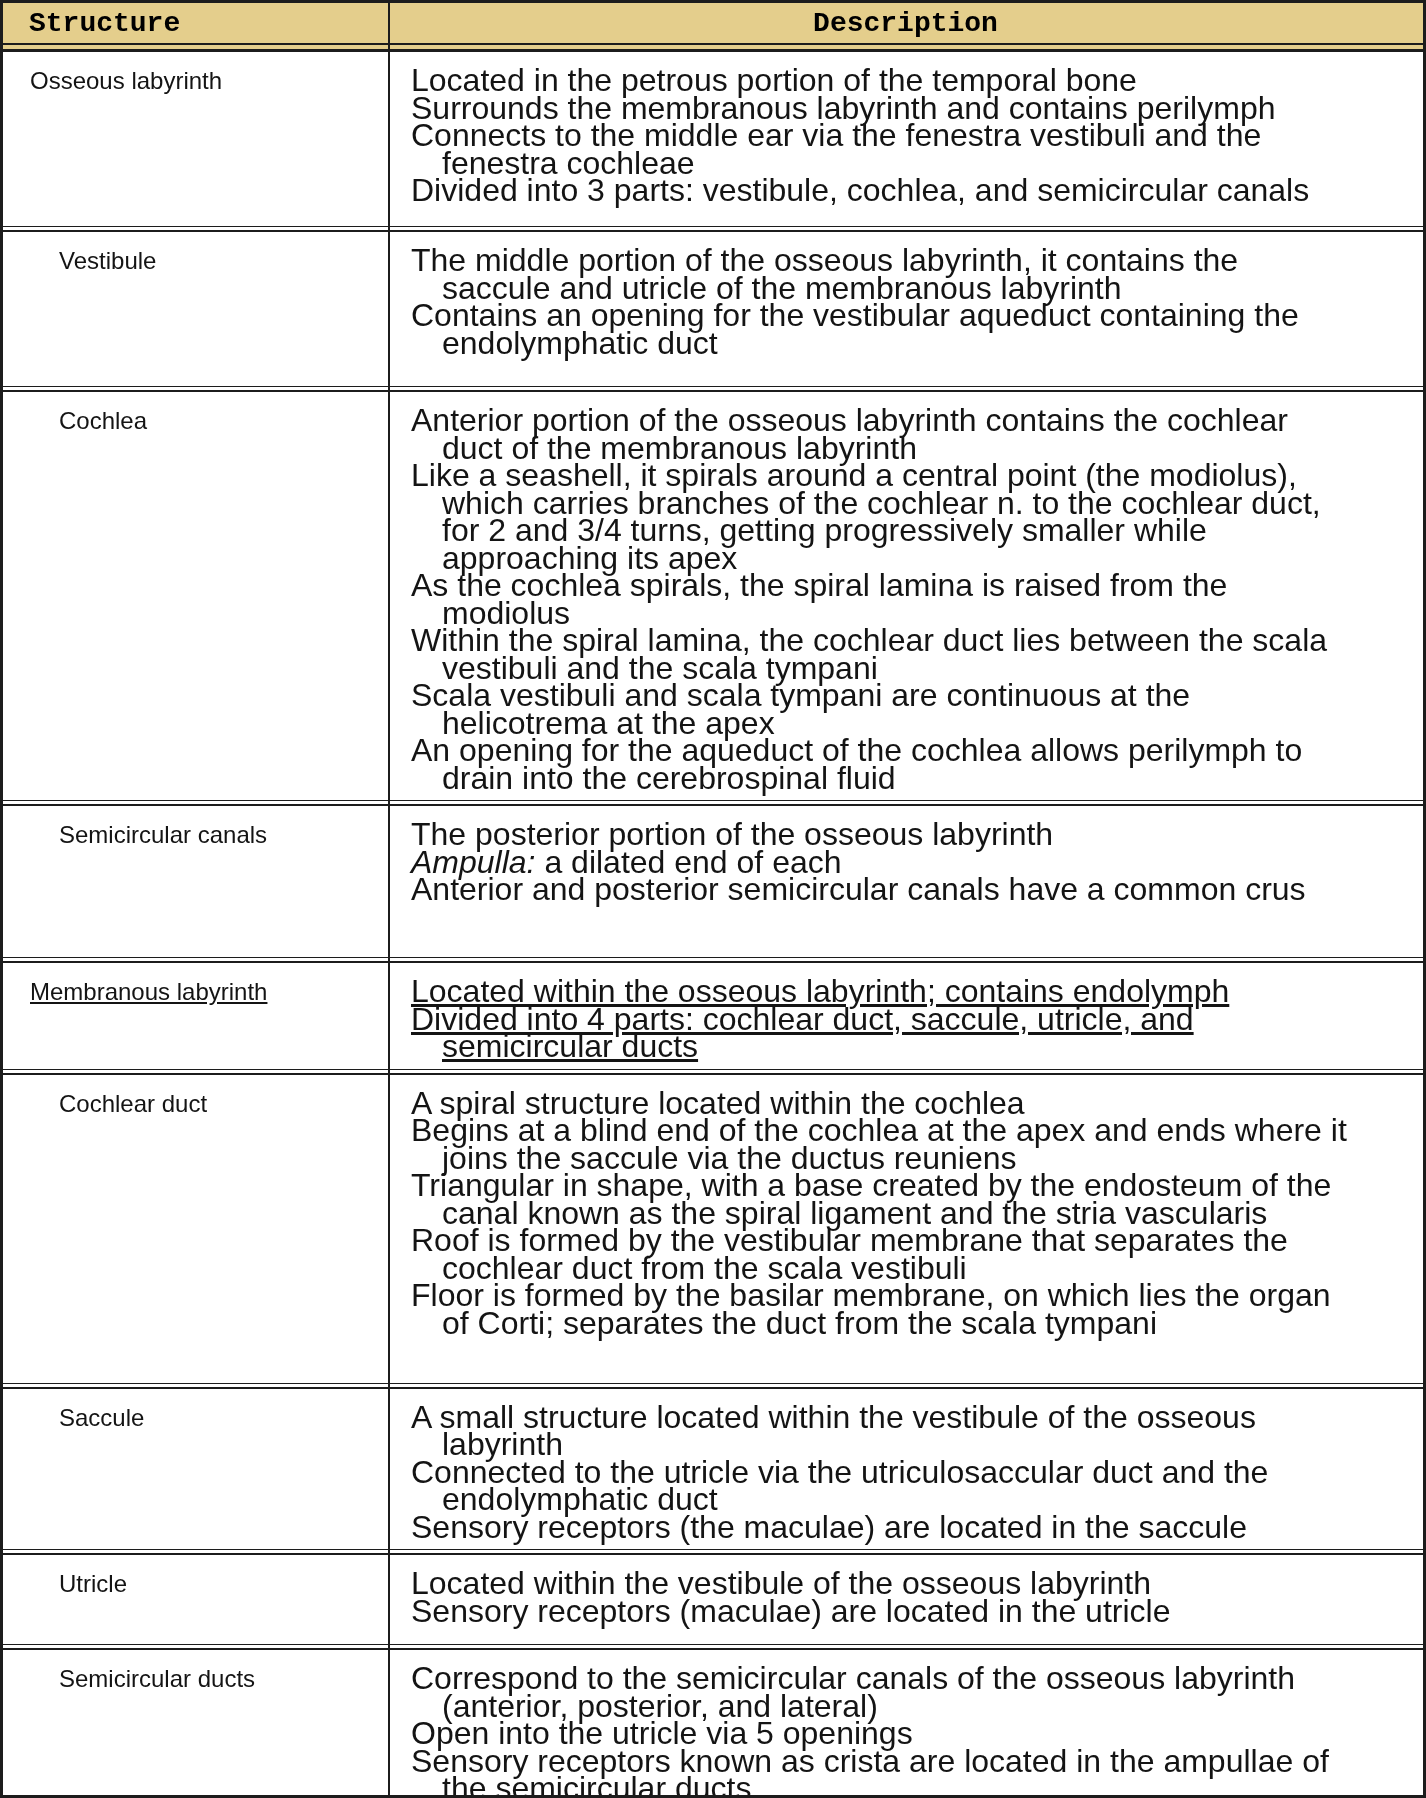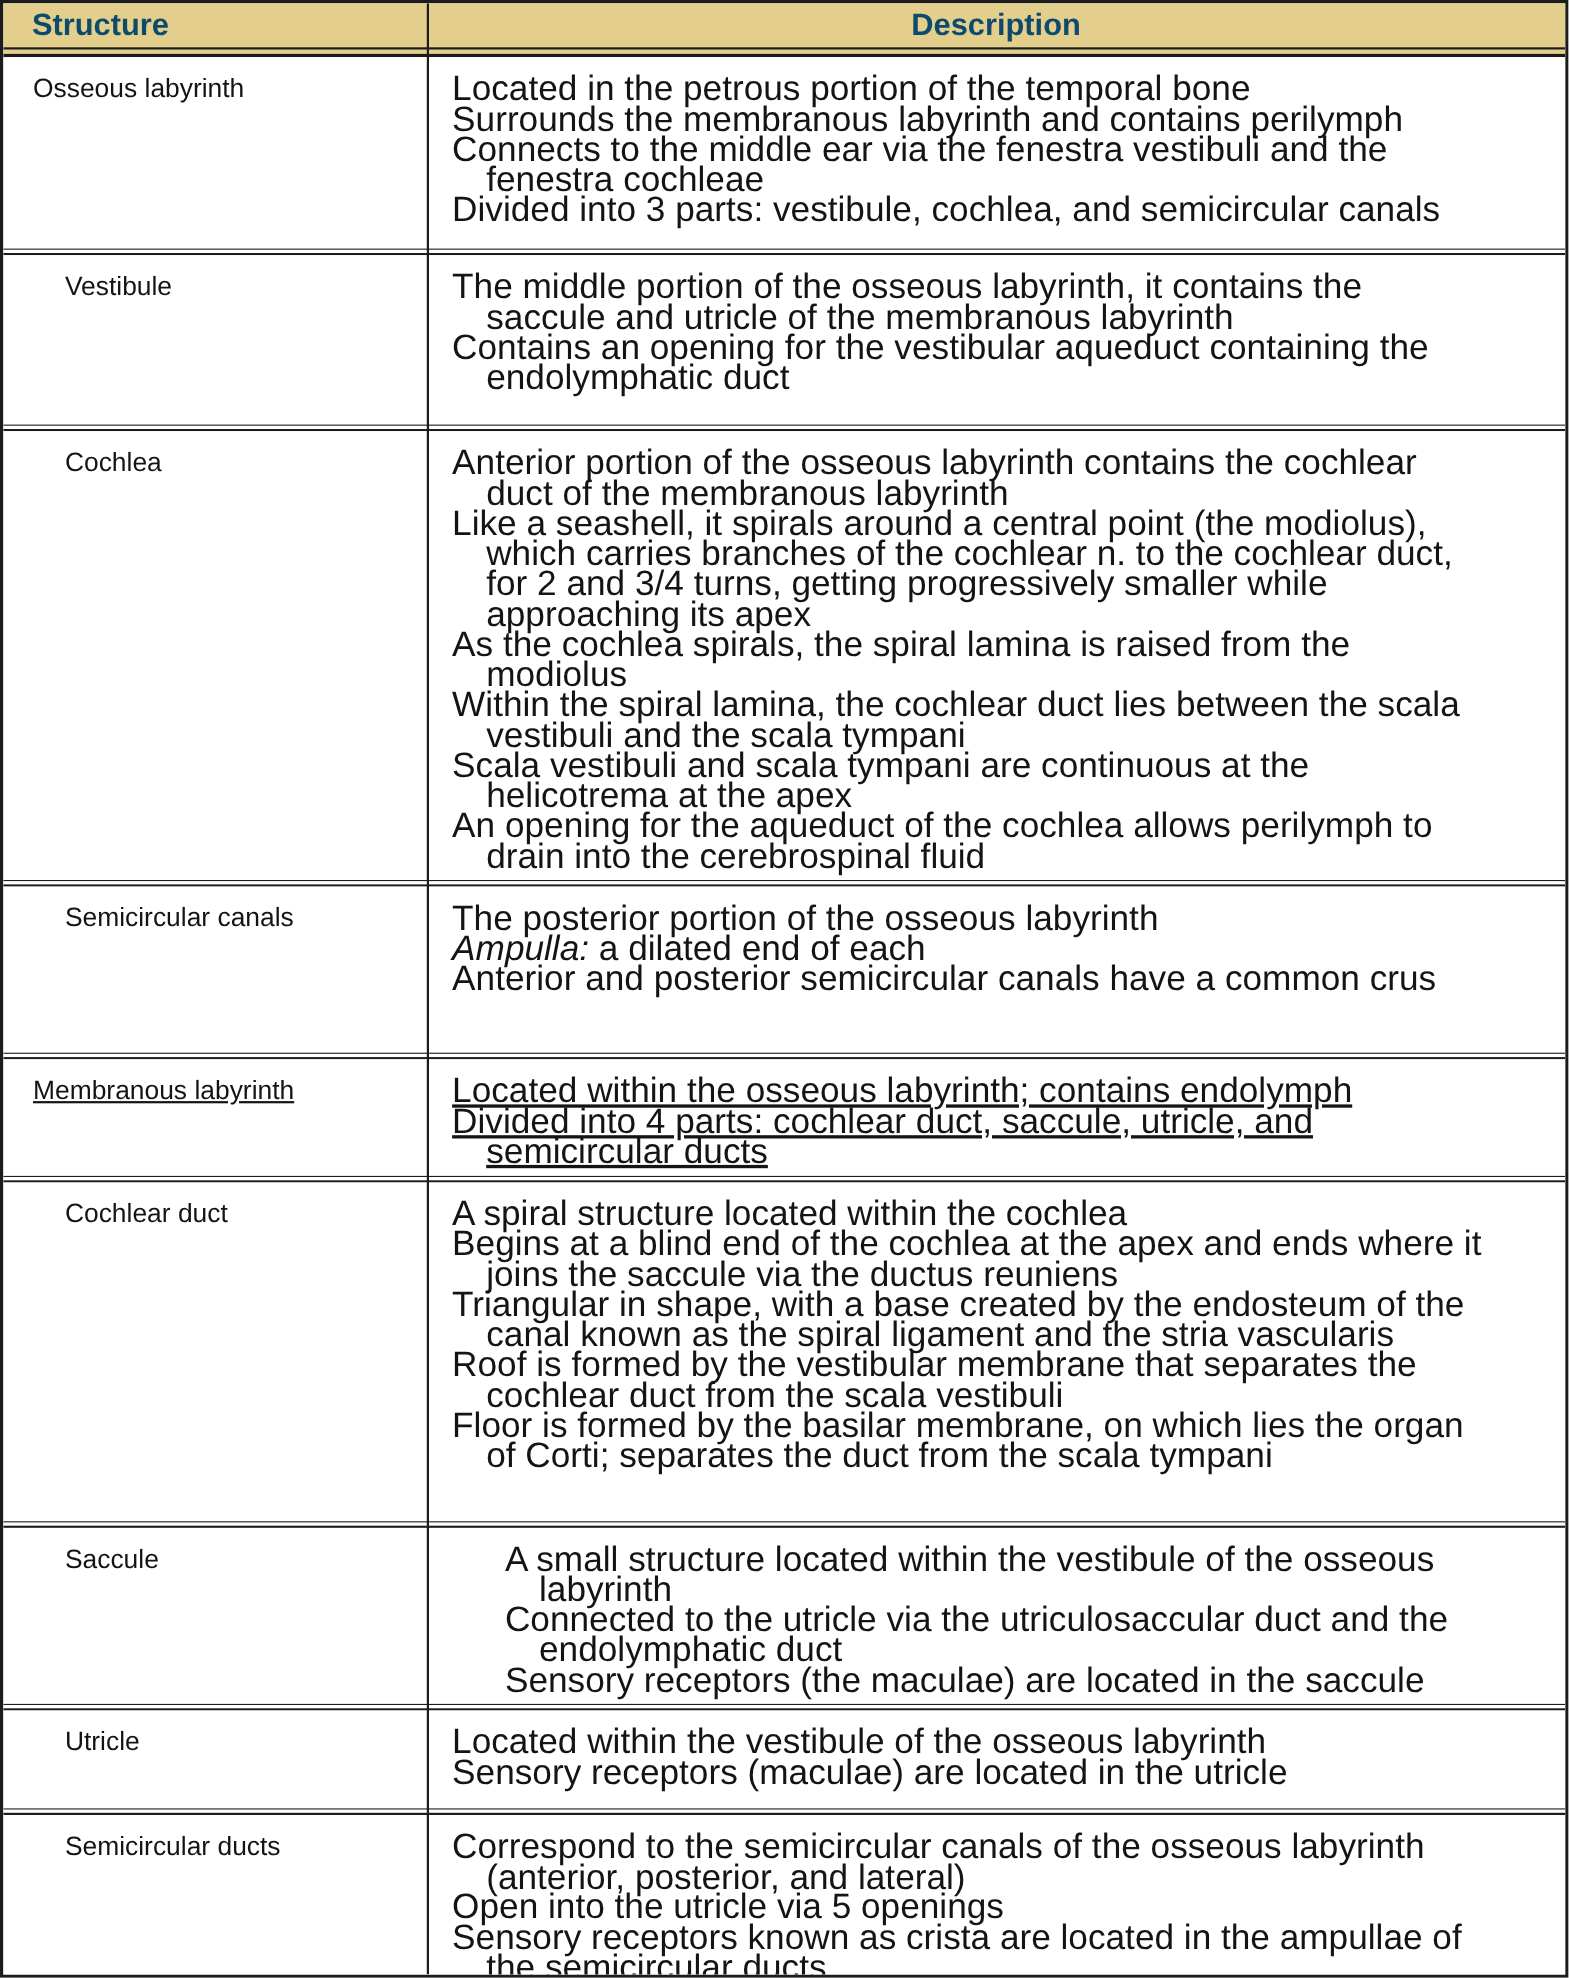--- a/index.html
+++ b/index.html
@@ -27,24 +27,24 @@
     background: var(--border-color, #1c1c1c);
     z-index: 5;
   }
   .header-row {
     height: 40px;
     background: var(--header-bg, #e4ce8c);
     display: flex;
     align-items: center;
   }
   .h-cell {
-    font-family: Liberation Sans, sans-serif;
+    font-family: Liberation Mono, monospace;
     font-weight: 700;
     font-size: 28px;
-    color: #0c4a6e;
+    color: #000000;
     box-sizing: border-box;
   }
   .h-structure {
     width: 385px;
     padding-left: 26px;
     flex-shrink: 0;
   }
   .h-desc {
     flex: 1;
     text-align: center;
@@ -154,21 +154,21 @@
         <div class="cell-structure indent"><span>Cochlear duct</span></div>
         <div class="cell-desc">
           <div class="entry"><span>A spiral structure located within the cochlea</span></div>
           <div class="entry"><span>Begins at a blind end of the cochlea at the apex and ends where it joins the saccule via the ductus reuniens</span></div>
           <div class="entry"><span>Triangular in shape, with a base created by the endosteum of the canal known as the spiral ligament and the stria vascularis</span></div>
           <div class="entry"><span>Roof is formed by the vestibular membrane that separates the cochlear duct from the scala vestibuli</span></div>
           <div class="entry"><span>Floor is formed by the basilar membrane, on which lies the organ of Corti; separates the duct from the scala tympani</span></div>
         </div>
       </div>
       <div class="row-sep"></div>
-      <div class="row" style="min-height: 149px; gap: 48px;">
+      <div class="row" style="min-height: 149px;">
         <div class="cell-structure indent"><span>Saccule</span></div>
         <div class="cell-desc">
           <div class="entry"><span>A small structure located within the vestibule of the osseous labyrinth</span></div>
           <div class="entry"><span>Connected to the utricle via the utriculosaccular duct and the endolymphatic duct</span></div>
           <div class="entry"><span>Sensory receptors (the maculae) are located in the saccule</span></div>
         </div>
       </div>
       <div class="row-sep"></div>
       <div class="row" style="min-height: 89px;">
         <div class="cell-structure indent"><span>Utricle</span></div>

